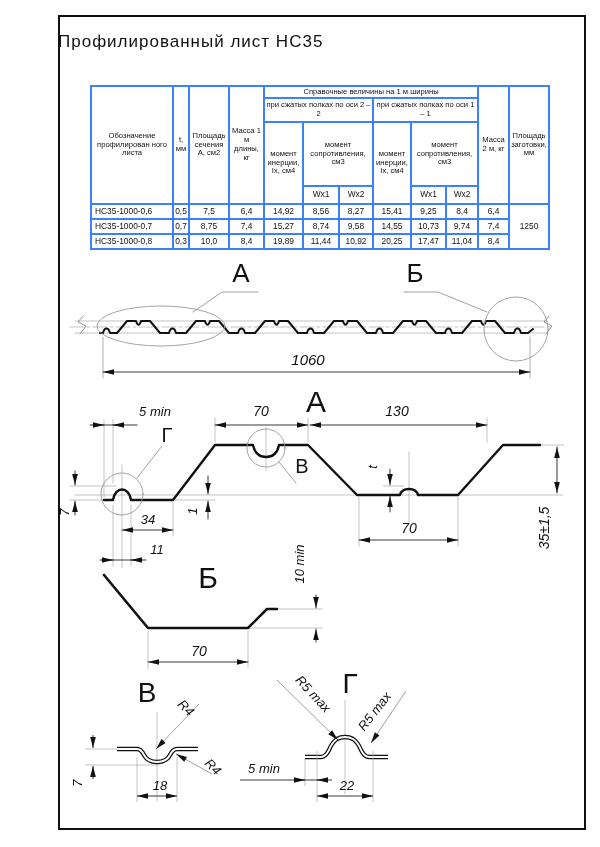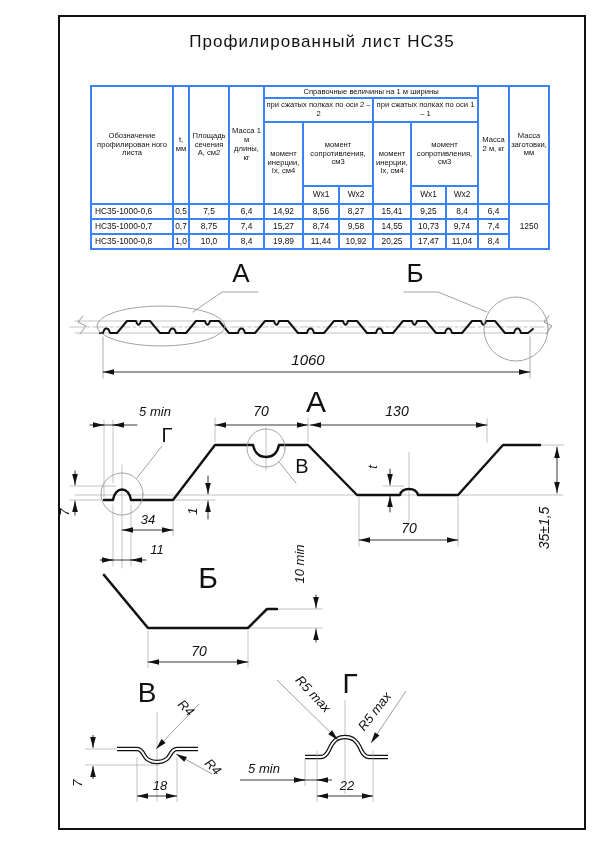--- a/index.html
+++ b/index.html
@@ -1,19 +1,19 @@
 <!DOCTYPE html>
 <html><head>
 <meta charset="utf-8">
 <style>
   html,body{margin:0;padding:0;background:#e8e8e8;}
   .page{position:relative;width:600px;height:847px;background:#fff;margin:0 auto;
         outline:1px solid #b5b5b5;font-family:"Liberation Sans",sans-serif;overflow:hidden;}
   .frame{position:absolute;left:58px;top:15px;width:528px;height:815px;border:2px solid #111;box-sizing:border-box;}
-  .title{position:absolute;left:58px;top:32px;width:528px;text-align:center;
+  .title{position:absolute;left:58px;top:32px;width:528px;text-align:left;
          font-size:17px;letter-spacing:1px;color:#111;}
   .spec{position:absolute;left:90px;top:85px;border-collapse:collapse;table-layout:fixed;
         font-size:7.6px;color:#111;line-height:1.18;}
   .spec th,.spec td{border:2px solid #3b82f6;padding:0 1px;text-align:center;vertical-align:middle;
         font-weight:normal;overflow:hidden;}
   .spec td{font-size:8.4px;height:13px;white-space:nowrap;}
   .spec td.des{text-align:left;padding-left:3px;}
   .r1{height:12px;} .r2{height:24px;} .r3{height:64px;} .r4{height:18px;font-size:8.4px;}
   svg text{font-family:"Liberation Sans",sans-serif;fill:#111;}
   .dim{font-size:13px;font-style:italic;text-anchor:middle;}
@@ -46,21 +46,21 @@
         <col style="width:40px">
     </colgroup>
     <thead>
       <tr class="r1">
         <th rowspan="4">Обозначение профилирован ного листа</th>
         <th rowspan="4">t, мм</th>
         <th rowspan="4">Площадь сечения А, см2</th>
         <th rowspan="4">Масса 1 м длины, кг</th>
         <th colspan="6">Справочные величины на 1 м ширины</th>
         <th rowspan="4">Масса 2 м, кг</th>
-        <th rowspan="4">Масса заготовки, мм</th>
+        <th rowspan="4">Площадь заготовки, мм</th>
       </tr>
       <tr class="r2">
         <th colspan="3">при сжатых полках по оси 2 – 2</th>
         <th colspan="3">при сжатых полках по оси 1 – 1</th>
       </tr>
       <tr class="r3">
         <th rowspan="2">момент инерции, Ix, см4</th>
         <th colspan="2">момент сопротивления, см3</th>
         <th rowspan="2">момент инерции, Ix, см4</th>
         <th colspan="2">момент сопротивления, см3</th>
@@ -95,21 +95,21 @@
           <td>15,27</td>
           <td>8,74</td>
           <td>9,58</td>
           <td>14,55</td>
           <td>10,73</td>
           <td>9,74</td>
           <td>7,4</td>
         </tr>
         <tr>
           <td class="des">НС35-1000-0,8</td>
-          <td>1,0</td>
+          <td>0,3</td>
           <td>10,0</td>
           <td>8,4</td>
           <td>19,89</td>
           <td>11,44</td>
           <td>10,92</td>
           <td>20,25</td>
           <td>17,47</td>
           <td>11,04</td>
           <td>8,4</td>
         </tr>

